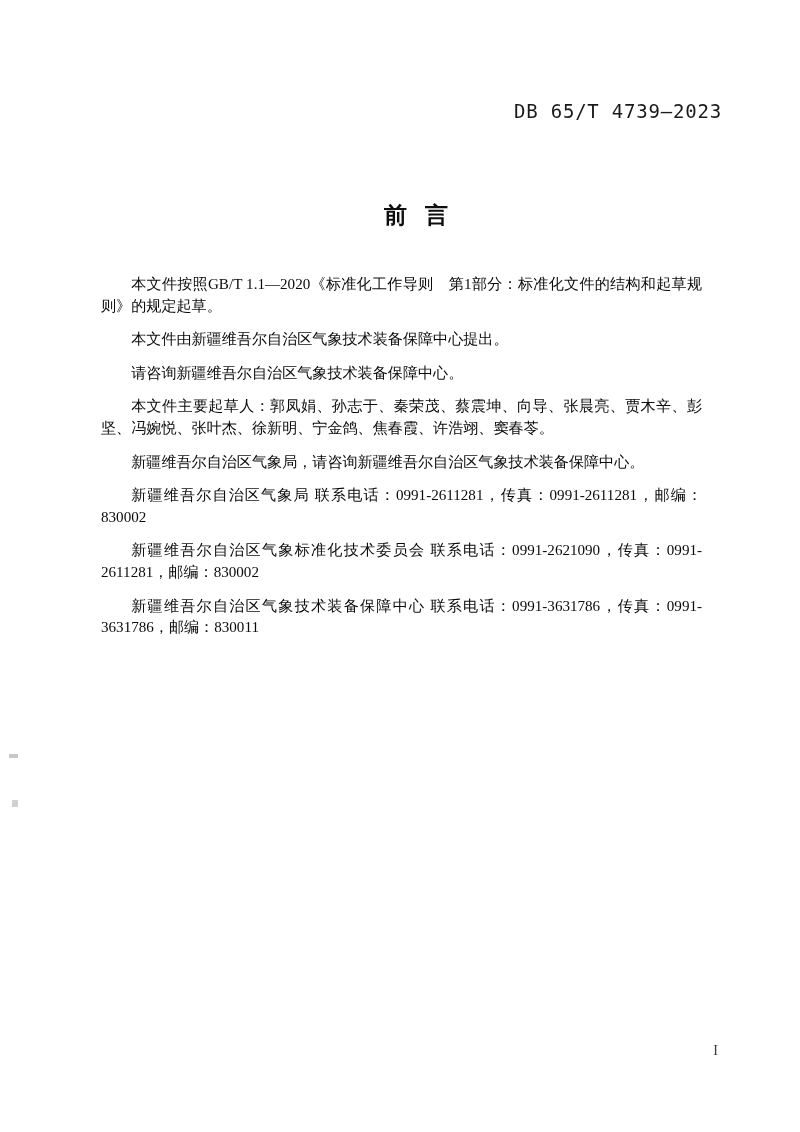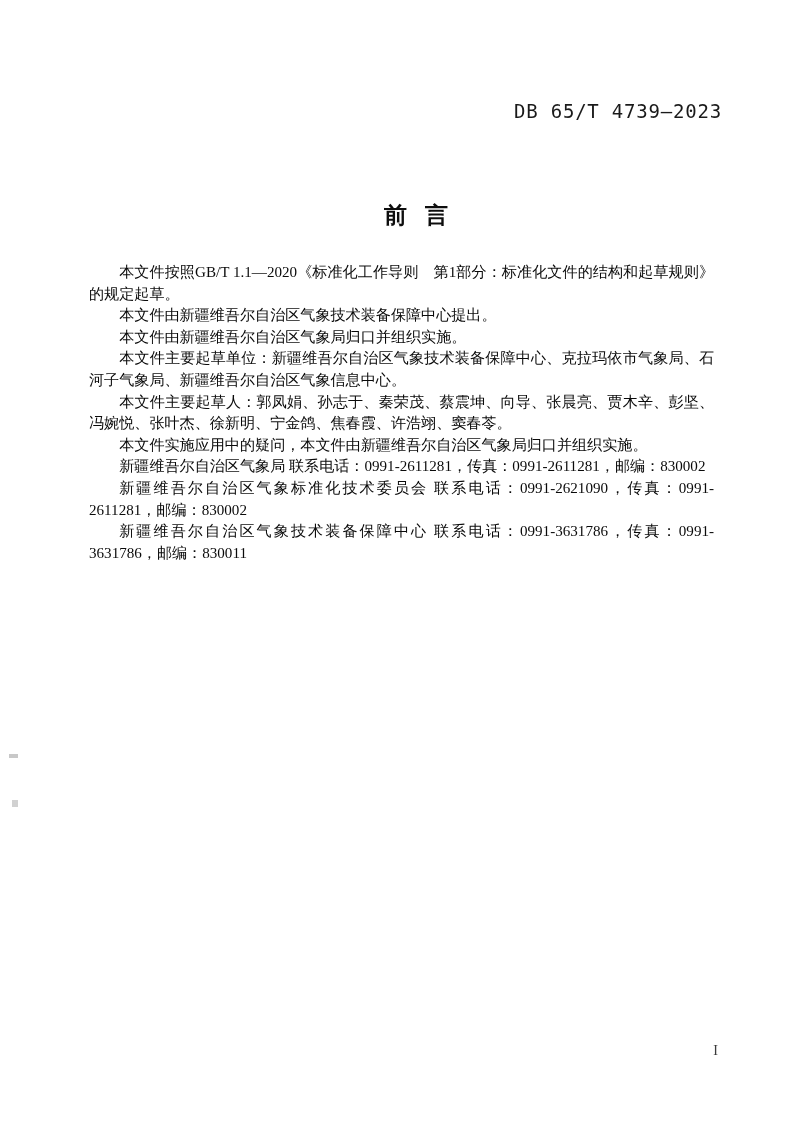--- a/index.html
+++ b/index.html
@@ -58,21 +58,21 @@
     left: 89px;
     width: 625px;
     font-size: 15.1px;
     line-height: 21.6px;
     text-align: justify;
     text-justify: inter-ideograph;
     color: #0a0a0a;
   }
 
   .para {
-    margin: 0;
+    margin: 12px;
     text-indent: 2em;
     text-align: justify;
     text-justify: inter-ideograph;
   }
 
   
   .contact-group {
     margin-top: 0;
   }
 
@@ -114,27 +114,26 @@
   <div class="header">DB 65/T 4739—2023</div>
 
   <div class="doc-title">前言</div>
 
   <div class="body-block">
 
     <p class="para">本文件按照GB/T 1.1—2020《标准化工作导则　第1部分：标准化文件的结构和起草规则》的规定起草。</p>
 
     <p class="para">本文件由新疆维吾尔自治区气象技术装备保障中心提出。</p>
 
-    <p class="para">本文件由新疆维吾尔自治区气象局归口并组织实施。</p>
+    <p class="para">请咨询新疆维吾尔自治区气象技术装备保障中心。</p>
 
-    <p class="para">本文件主要起草单位：新疆维吾尔自治区气象技术装备保障中心、克拉玛依市气象局、石河子气象局、新疆维吾尔自治区气象信息中心。</p>
 
     <p class="para">本文件主要起草人：郭凤娟、孙志于、秦荣茂、蔡震坤、向导、张晨亮、贾木辛、彭坚、冯婉悦、张叶杰、徐新明、宁金鸽、焦春霞、许浩翊、窦春苓。</p>
 
-    <p class="para">本文件实施应用中的疑问，本文件由新疆维吾尔自治区气象局归口并组织实施。</p>
+    <p class="para">新疆维吾尔自治区气象局，请咨询新疆维吾尔自治区气象技术装备保障中心。</p>
 
 
     <div class="contact-group">
       <p class="para">新疆维吾尔自治区气象局  联系电话：0991-2611281，传真：0991-2611281，邮编：830002</p>
       <p class="para">新疆维吾尔自治区气象标准化技术委员会  联系电话：0991-2621090，传真：0991-2611281，邮编：830002</p>
       <p class="para">新疆维吾尔自治区气象技术装备保障中心  联系电话：0991-3631786，传真：0991-3631786，邮编：830011</p>
     </div>
 
   </div>
 

